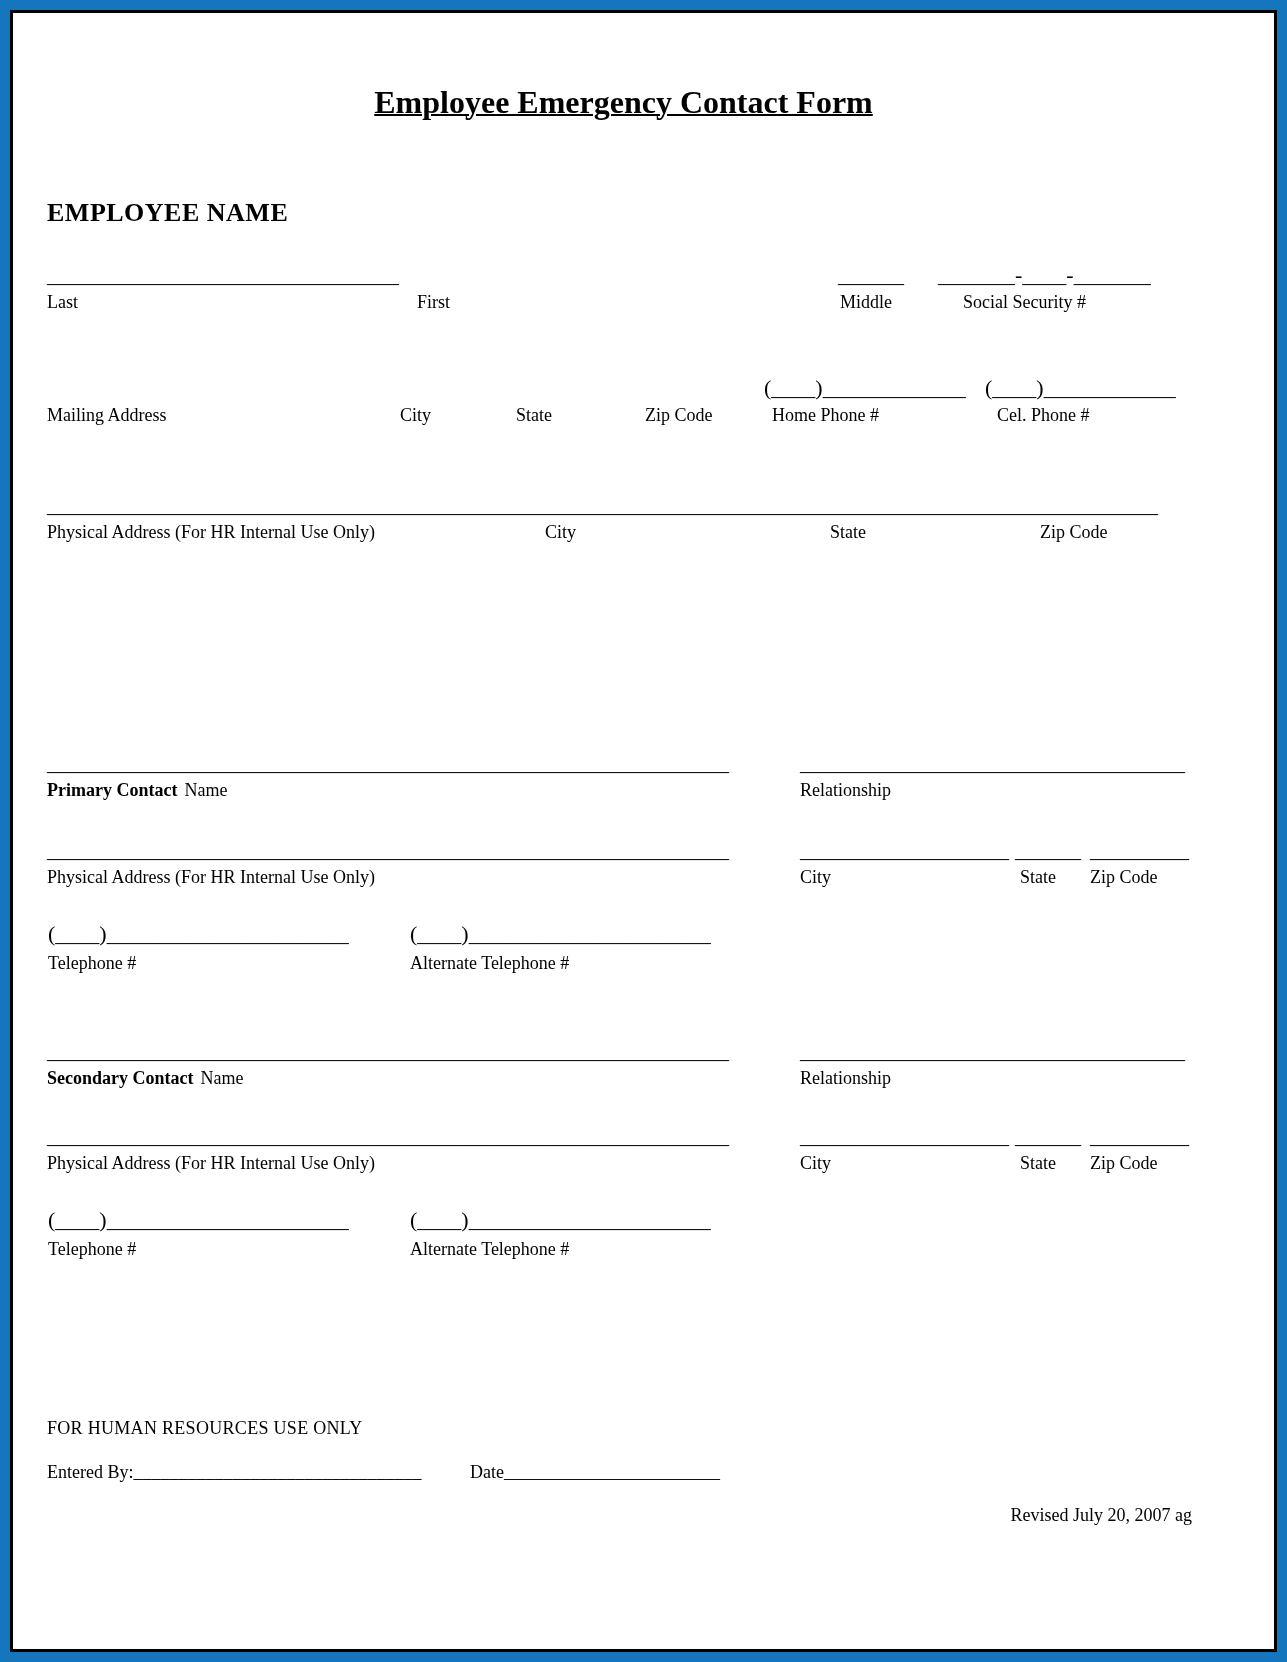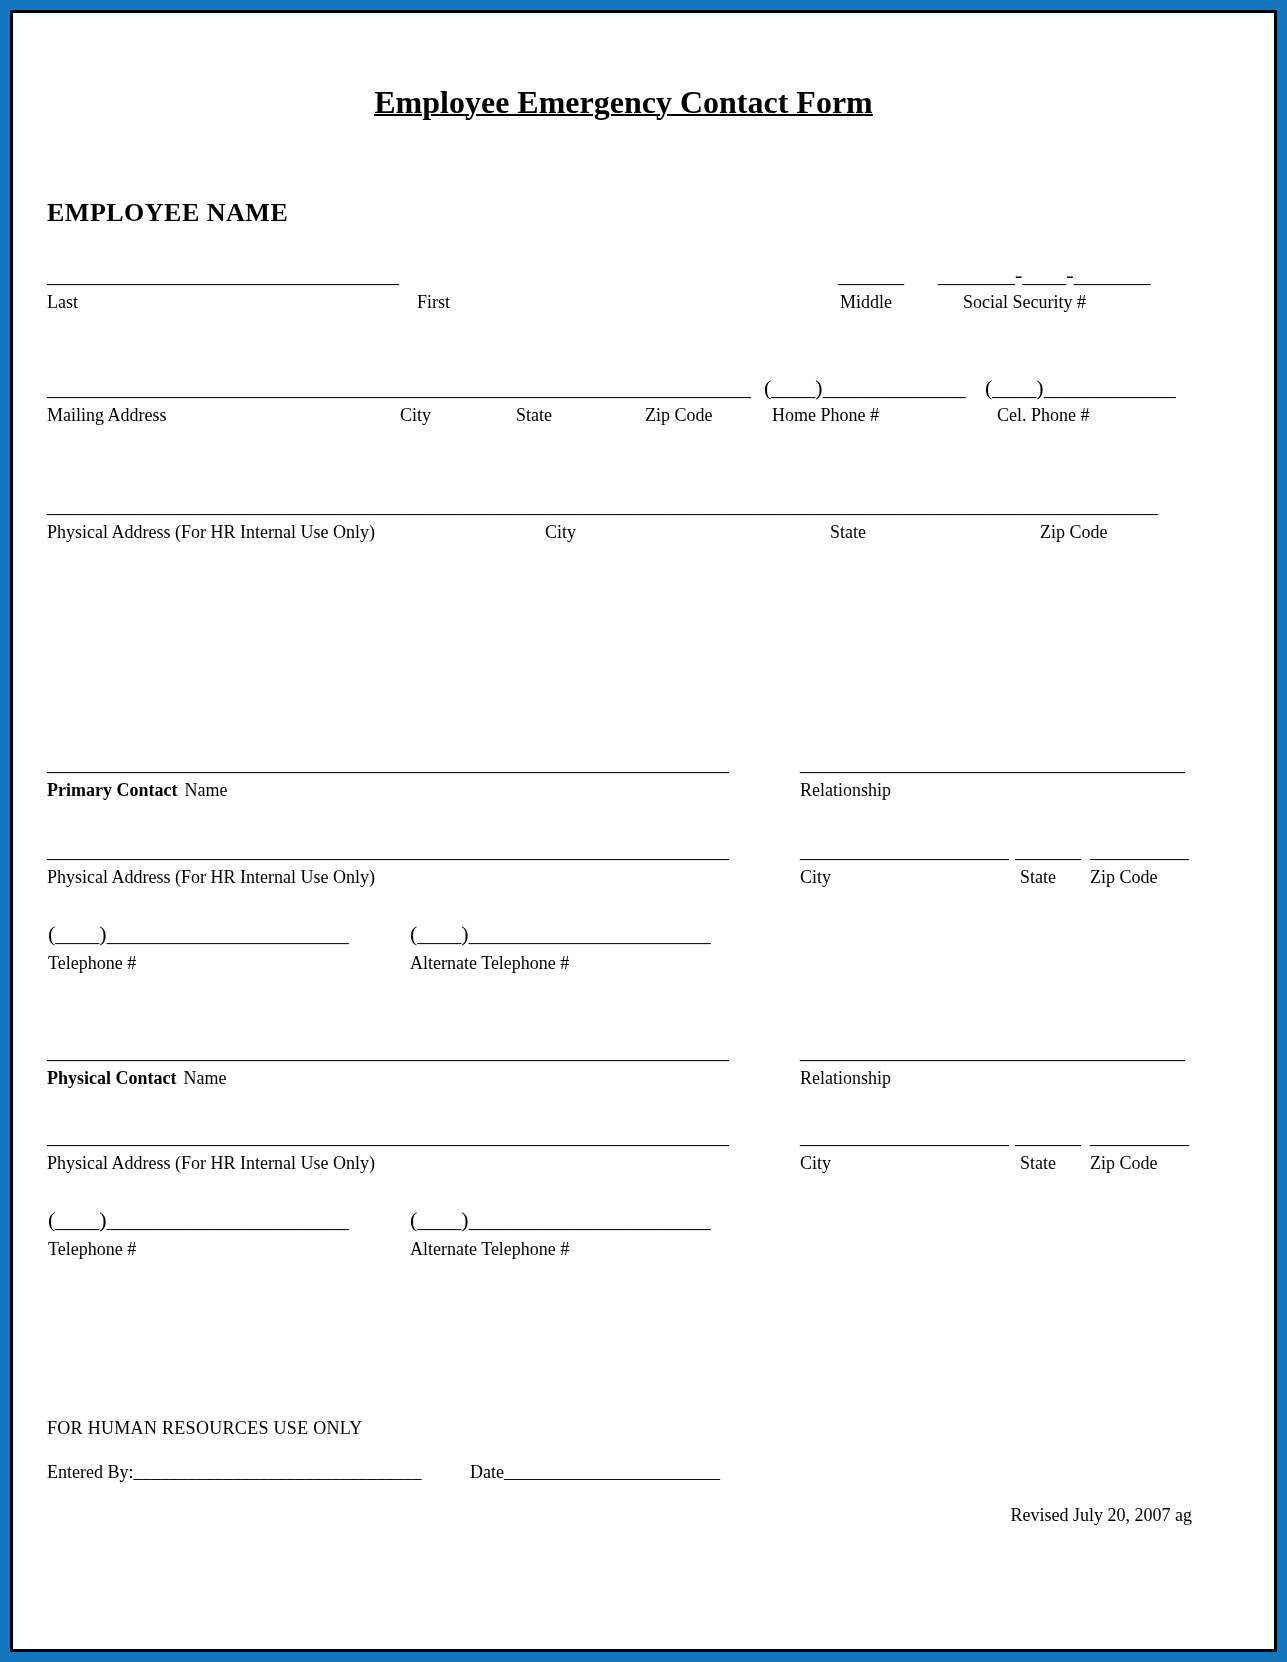--- a/index.html
+++ b/index.html
@@ -51,21 +51,20 @@
 
   <span class="abs line" style="left:47px; top:262px;">________________________________</span>
   <span class="abs line" style="left:838px; top:262px;">______</span>
   <span class="abs line" style="left:938px; top:262px;">_______-____-_______</span>
 
   <span class="abs lbl" style="left:47px; top:292px;">Last</span>
   <span class="abs lbl" style="left:417px; top:292px;">First</span>
   <span class="abs lbl" style="left:840px; top:292px;">Middle</span>
   <span class="abs lbl" style="left:963px; top:292px;">Social Security #</span>
 
-  <span class="abs line" style="left:47px; top:375px;">________________________________________________________________</span>
   <span class="abs line" style="left:764px; top:375px;">(____)_____________</span>
   <span class="abs line" style="left:985px; top:375px;">(____)____________</span>
 
   <span class="abs lbl" style="left:47px; top:405px;">Mailing Address</span>
   <span class="abs lbl" style="left:400px; top:405px;">City</span>
   <span class="abs lbl" style="left:516px; top:405px;">State</span>
   <span class="abs lbl" style="left:645px; top:405px;">Zip Code</span>
   <span class="abs lbl" style="left:772px; top:405px;">Home Phone #</span>
   <span class="abs lbl" style="left:997px; top:405px;">Cel. Phone #</span>
 
@@ -93,21 +92,21 @@
   <span class="abs lbl" style="left:1090px; top:867px;">Zip Code</span>
 
   <span class="abs line" style="left:48px; top:921px;">(____)______________________</span>
   <span class="abs line" style="left:410px; top:921px;">(____)______________________</span>
   <span class="abs lbl" style="left:48px; top:953px;">Telephone #</span>
   <span class="abs lbl" style="left:410px; top:953px;">Alternate Telephone #</span>
 
   <span class="abs line" style="left:47px; top:1038px;">______________________________________________________________</span>
   <span class="abs line" style="left:800px; top:1038px;">___________________________________</span>
   <div class="abs lbl" style="left:47px; top:1068px;">
-    <span class="bold">Physical Contact</span><span class="rest">Name</span>
+    <span class="bold">Secondary Contact</span><span class="rest">Name</span>
   </div>
   <span class="abs lbl" style="left:800px; top:1068px;">Relationship</span>
 
   <span class="abs line" style="left:47px; top:1123px;">______________________________________________________________</span>
   <span class="abs line" style="left:800px; top:1123px;">___________________</span>
   <span class="abs line" style="left:1015px; top:1123px;">______</span>
   <span class="abs line" style="left:1090px; top:1123px;">_________</span>
   <span class="abs lbl" style="left:47px; top:1153px;">Physical Address (For HR Internal Use Only)</span>
   <span class="abs lbl" style="left:800px; top:1153px;">City</span>
   <span class="abs lbl" style="left:1020px; top:1153px;">State</span>

